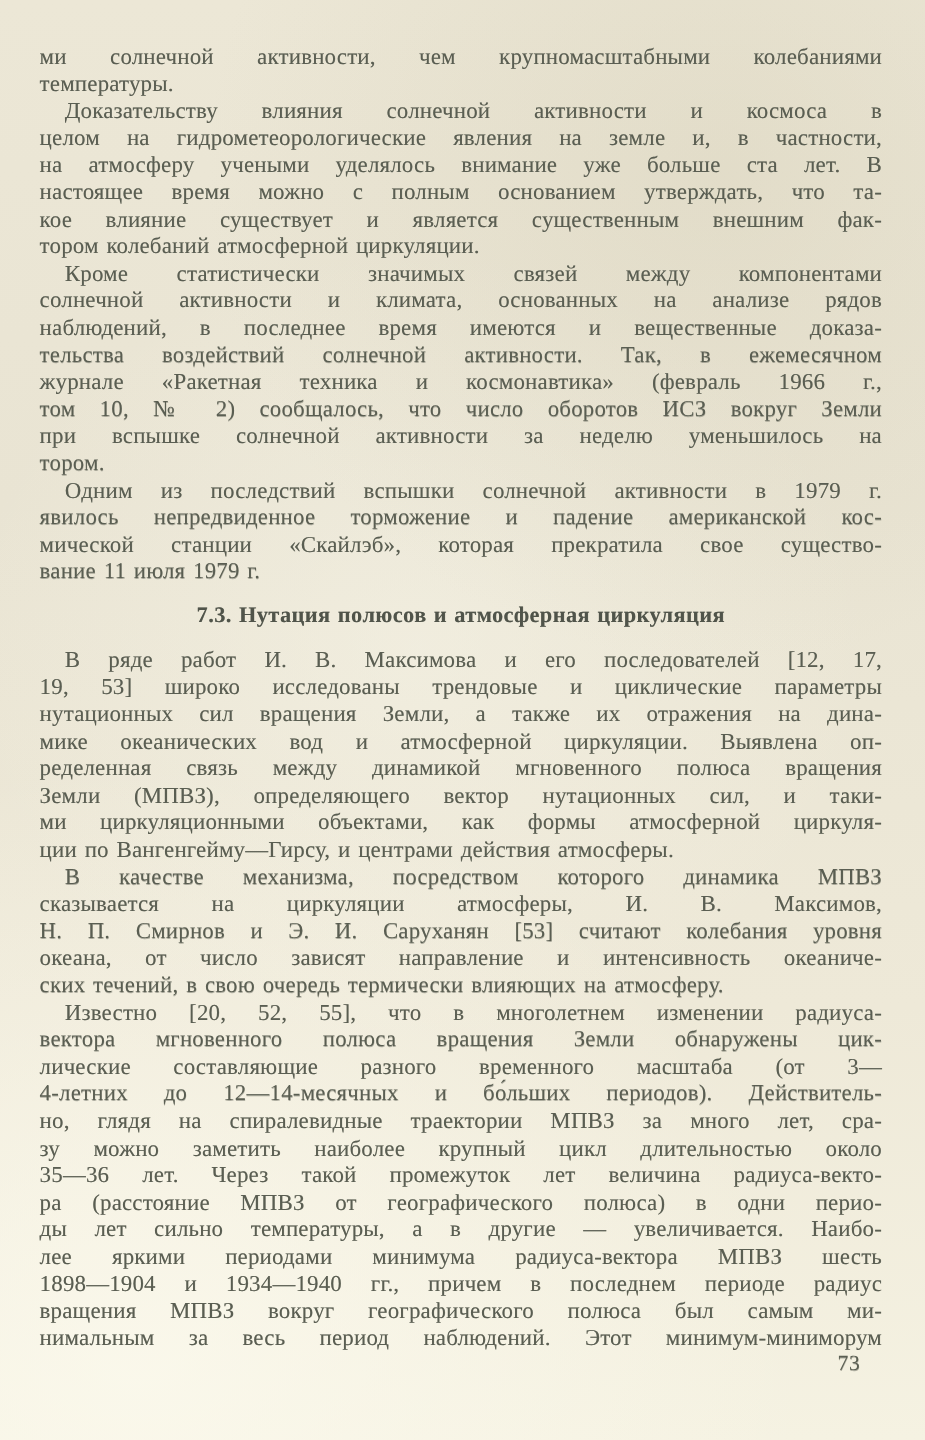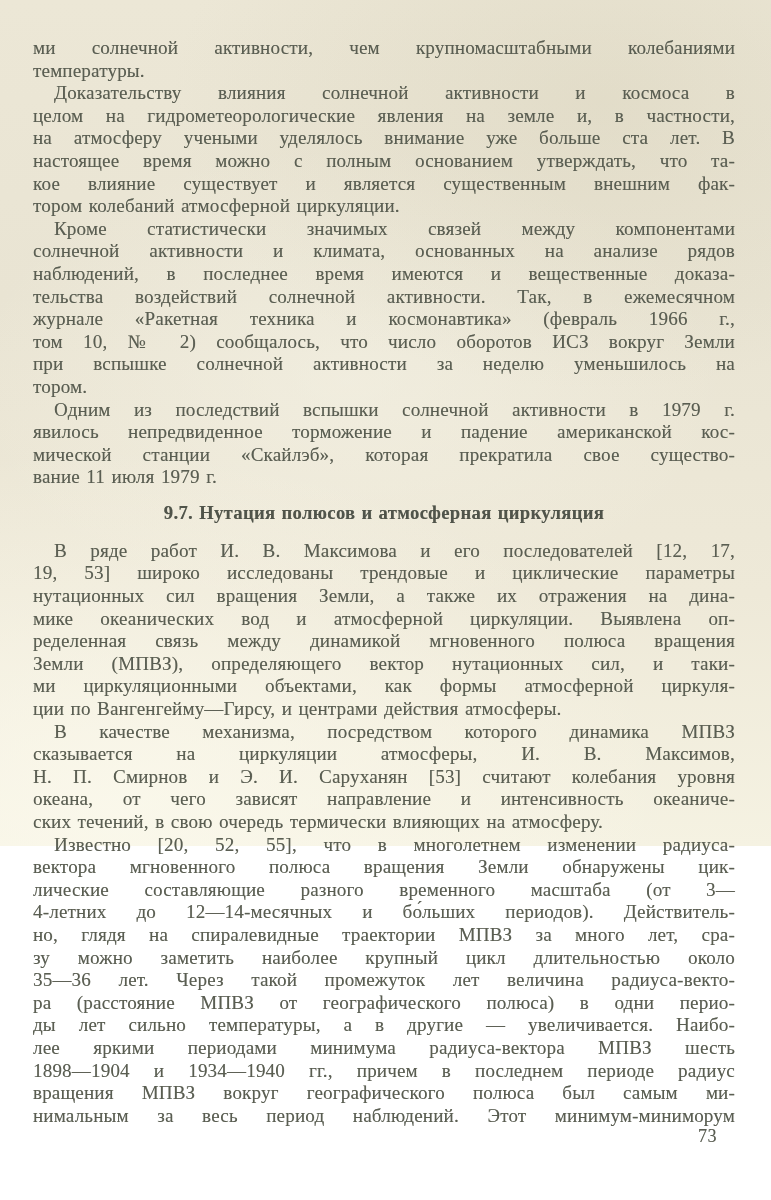--- a/index.html
+++ b/index.html
@@ -8,21 +8,21 @@
   }
   body {
     width: 771px;
     height: 1200px;
     overflow: hidden;
     font-family: "Liberation Serif", "DejaVu Serif", serif;
   }
   .scan {
     position: relative;
     width: 771px;
-    height: 846px;
+    height: 1200px;
     background:
       radial-gradient(90% 55% at 78% 12%, rgba(205,198,172,0.30), rgba(205,198,172,0) 62%),
       radial-gradient(120% 70% at 15% 95%, rgba(252,250,238,0.75), rgba(252,250,238,0) 60%),
       radial-gradient(70% 40% at 45% 45%, rgba(248,246,234,0.45), rgba(248,246,234,0) 70%),
       linear-gradient(180deg, #ece7d6 0%, #e9e4d3 35%, #eee9d8 70%, #f5f2e2 100%);
   }
   .text-block {
     position: absolute;
     left: 33px;
     top: 37px;
@@ -93,36 +93,36 @@
         <div class="line">том 10, № 2) сообщалось, что число оборотов ИСЗ вокруг Земли</div>
         <div class="line">при вспышке солнечной активности за неделю уменьшилось на</div>
         <div class="line last">тором.</div>
       </div>
       <div class="paragraph">
         <div class="line indent">Одним из последствий вспышки солнечной активности в 1979 г.</div>
         <div class="line">явилось непредвиденное торможение и падение американской кос-</div>
         <div class="line">мической станции «Скайлэб», которая прекратила свое существо-</div>
         <div class="line last">вание 11 июля 1979 г.</div>
       </div>
-      <h2 class="heading">9.7. Нутация полюсов и атмосферная циркуляция</h2>
+      <h2 class="heading">7.3. Нутация полюсов и атмосферная циркуляция</h2>
       <div class="paragraph">
         <div class="line indent">В ряде работ И. В. Максимова и его последователей  [12, 17,</div>
         <div class="line">19, 53] широко исследованы трендовые и циклические параметры</div>
         <div class="line">нутационных сил вращения Земли, а также их отражения на дина-</div>
         <div class="line">мике океанических вод и атмосферной циркуляции. Выявлена оп-</div>
         <div class="line">ределенная связь между динамикой мгновенного полюса вращения</div>
         <div class="line">Земли (МПВЗ), определяющего вектор нутационных сил, и таки-</div>
         <div class="line">ми циркуляционными объектами, как формы атмосферной циркуля-</div>
         <div class="line last">ции по Вангенгейму—Гирсу, и центрами действия атмосферы.</div>
       </div>
       <div class="paragraph">
         <div class="line indent">В качестве механизма, посредством которого динамика МПВЗ</div>
         <div class="line">сказывается на циркуляции атмосферы, И. В. Максимов,</div>
         <div class="line">Н. П. Смирнов и Э. И. Саруханян [53] считают колебания уровня</div>
-        <div class="line">океана, от чего зависят направление и интенсивность  океаниче-</div>
+        <div class="line">океана, от число зависят направление и интенсивность  океаниче-</div>
         <div class="line last">ских течений, в свою очередь термически влияющих на атмосферу.</div>
       </div>
       <div class="paragraph">
         <div class="line indent">Известно [20, 52, 55], что в многолетнем изменении радиуса-</div>
         <div class="line">вектора мгновенного полюса вращения Земли обнаружены цик-</div>
         <div class="line">лические составляющие разного временного масштаба (от 3—</div>
         <div class="line">4-летних до 12—14-месячных и бо́льших периодов). Действитель-</div>
         <div class="line">но, глядя на спиралевидные траектории МПВЗ за много лет, сра-</div>
         <div class="line">зу можно заметить наиболее крупный цикл длительностью около</div>
         <div class="line">35—36 лет. Через такой промежуток лет величина радиуса-векто-</div>

